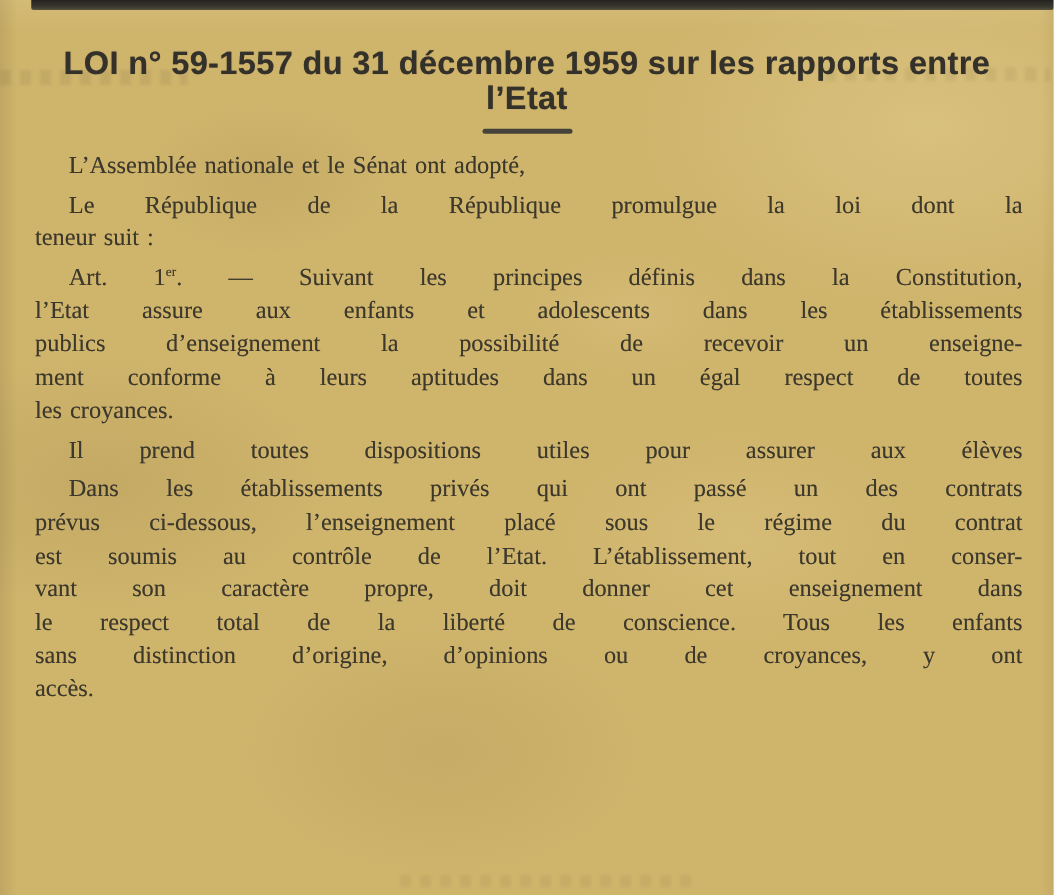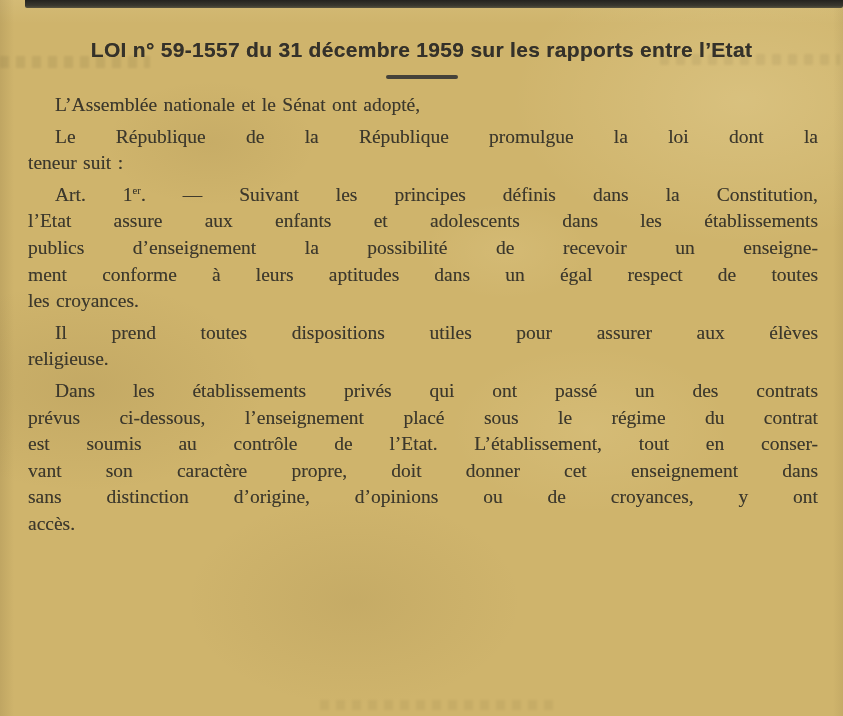--- a/index.html
+++ b/index.html
@@ -38,21 +38,21 @@
     background:linear-gradient(180deg,#24231f,#3a382f 70%,#57533f);
     border-radius:0 0 2px 2px;
   }
 
   .title {
     position:relative;
     margin:36px 16px 0 16px;
     text-align:center;
     font-family:"Liberation Sans", sans-serif;
     font-weight:bold;
-    font-size:21px;
+    font-size:26px;
     line-height:28px;
     letter-spacing:0.3px;
     color:#34312a;
     text-shadow:0 0 0.6px rgba(52,49,42,0.6);
   }
 
   .title-sep {
     width:72px; height:4px;
     margin:11px auto 0 auto;
     background:#45423a;
@@ -108,24 +108,24 @@
       </div>
       <div class="para">
         <div class="line first">Art. 1<sup>er</sup>. — Suivant les principes définis dans la Constitution,</div>
         <div class="line">l’Etat assure aux enfants et adolescents dans les établissements</div>
         <div class="line">publics d’enseignement la possibilité de recevoir un enseigne-</div>
         <div class="line">ment conforme à leurs aptitudes dans un égal respect de toutes</div>
         <div class="line last">les croyances.</div>
       </div>
       <div class="para">
         <div class="line first">Il prend toutes dispositions utiles pour assurer aux élèves</div>
-        <div class="line last">religieuse.</div>
       </div>
       <div class="para">
         <div class="line first">Dans les établissements privés qui ont passé un des contrats</div>
         <div class="line">prévus ci-dessous, l’enseignement placé sous le régime du contrat</div>
         <div class="line">est soumis au contrôle de l’Etat. L’établissement, tout en conser-</div>
         <div class="line">vant son caractère propre, doit donner cet enseignement dans</div>
+        <div class="line">le respect total de la liberté de conscience. Tous les enfants</div>
         <div class="line">sans distinction d’origine, d’opinions ou de croyances, y ont</div>
         <div class="line last">accès.</div>
       </div>
     </div>
 </div>
 
 </body></html>

